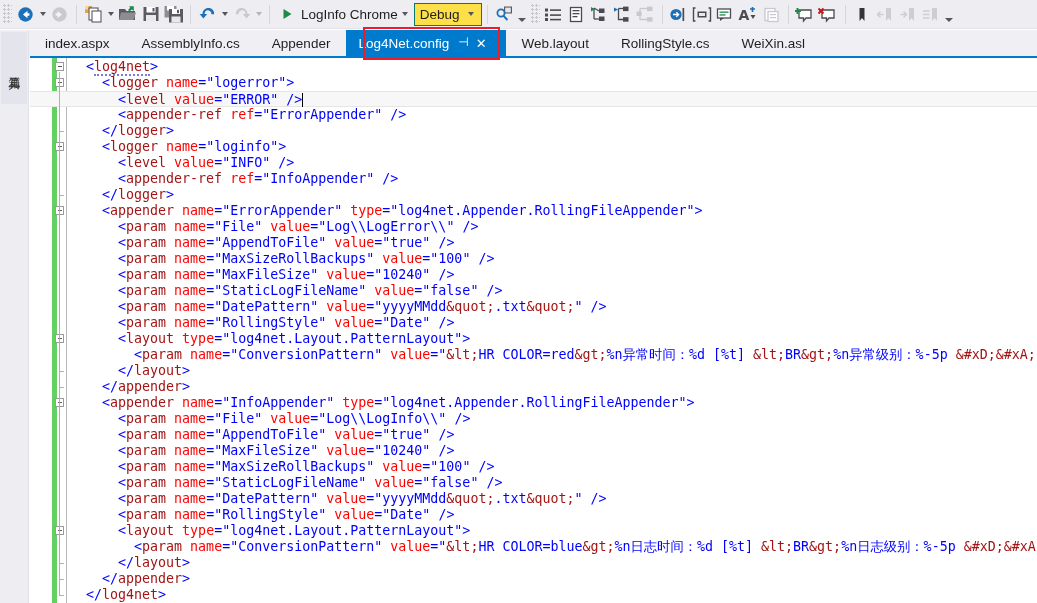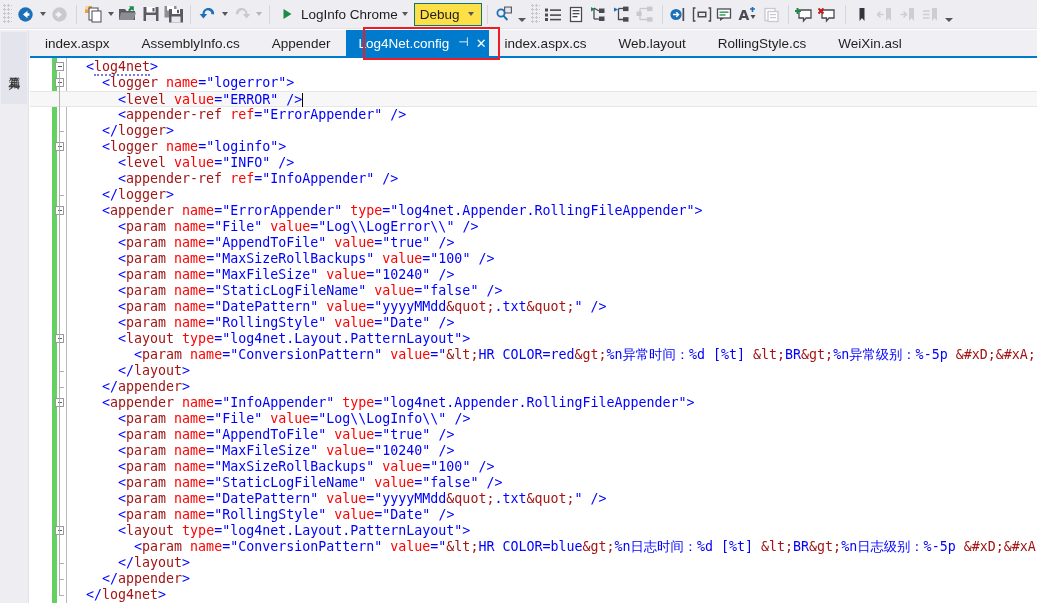--- a/index.html
+++ b/index.html
@@ -85,21 +85,21 @@
   }
   .tab {
     display: flex; align-items: center;
     padding: 0 16px;
     font-size: 13.5px; color: #1e1e1e;
     white-space: nowrap; flex: none;
     background: #f0f0f4;
   }
   .tab.active {
     background: #007acc; color: #ffffff;
-    padding: 0 2px 0 12px;
+    padding: 0 19px 0 12px;
   }
   .tab-title { white-space: nowrap; }
   .tab-pin {
     margin-left: 9px; font-size: 12px; color: #ffffff;
     line-height: 1; position: relative; top: -1px;
   }
   .tab-close {
     margin-left: 7px; font-size: 13px; color: #ffffff;
     line-height: 1; font-weight: 400;
   }
@@ -484,23 +484,20 @@
       <div class="tab">
         <span class="tab-title">AssemblyInfo.cs</span>
       </div>
       <div class="tab">
         <span class="tab-title">Appender</span>
       </div>
       <div class="tab active">
         <span class="tab-title">Log4Net.config</span>
         <span class="tab-pin">⊣</span>
         <span class="tab-close">✕</span>
-      </div>
-      <div class="tab">
-        <span class="tab-title">index.aspx.cs</span>
       </div>
       <div class="tab">
         <span class="tab-title">Web.layout</span>
       </div>
       <div class="tab">
         <span class="tab-title">RollingStyle.cs</span>
       </div>
       <div class="tab">
         <span class="tab-title">WeiXin.asl</span>
       </div>

